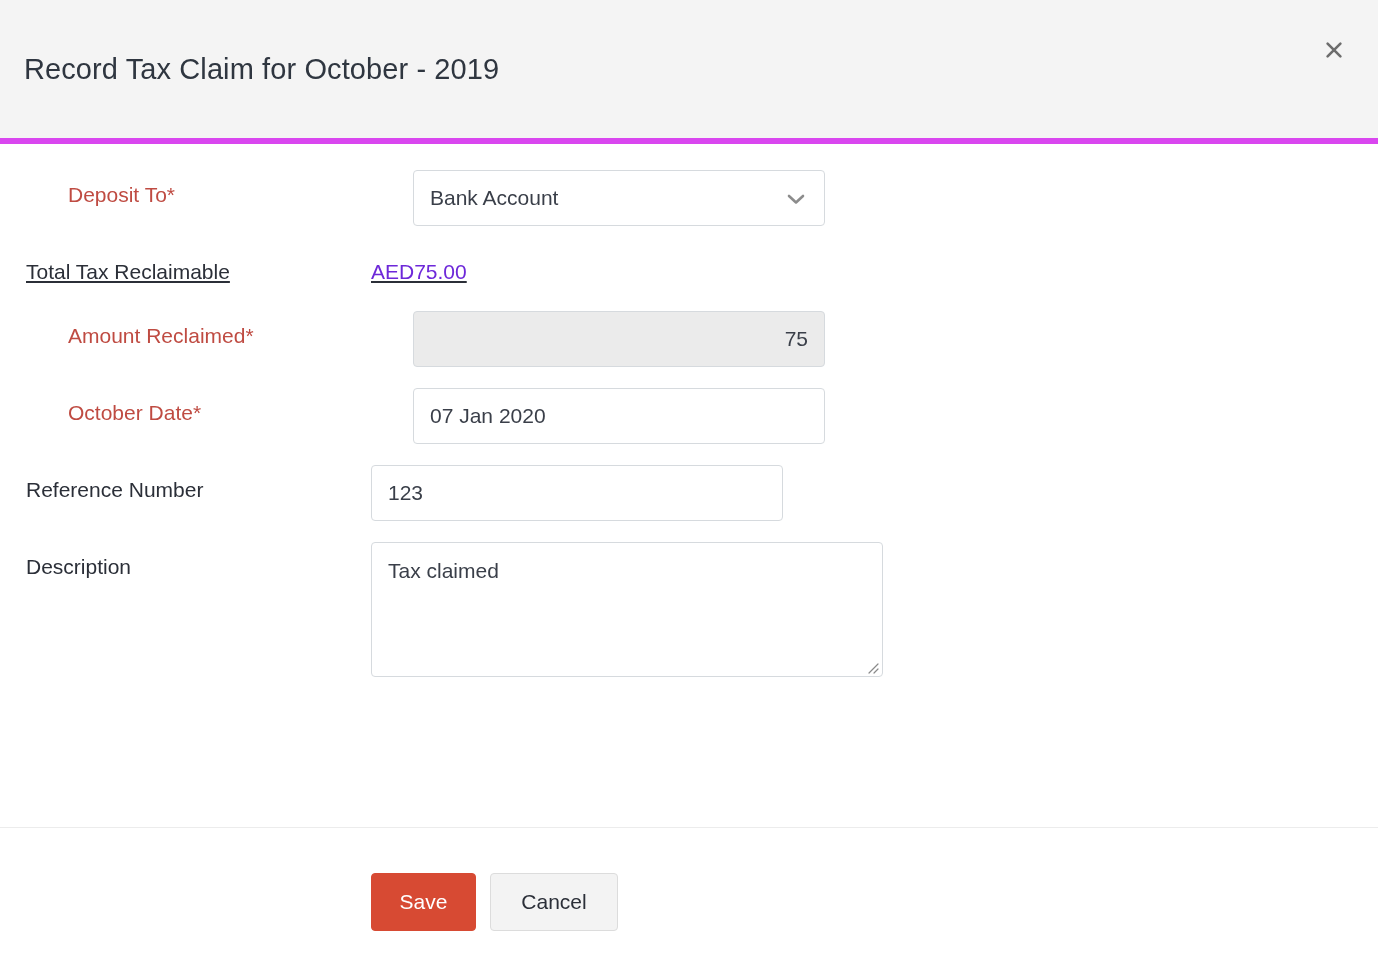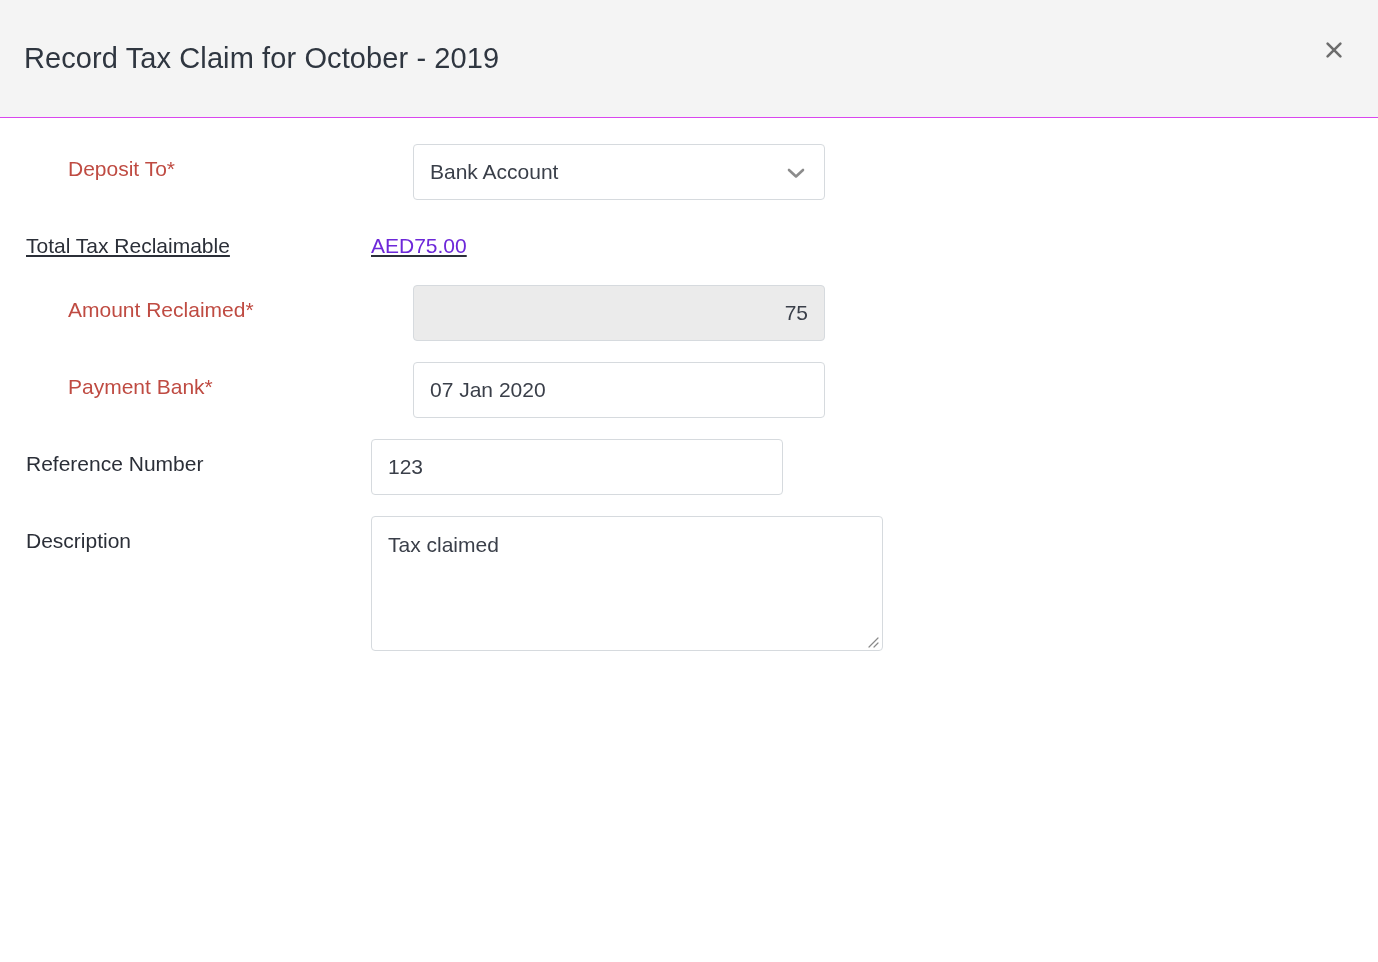--- a/index.html
+++ b/index.html
@@ -19,23 +19,23 @@
     width: 1378px;
     height: 962px;
     display: flex;
     flex-direction: column;
     background: #ffffff;
     position: relative;
   }
 
   
   .modal-header {
-    height: 118px;
+    height: 144px;
     background: #f4f4f4;
-    border-bottom: 1px solid #d946ef;
+    border-bottom: 6px solid #d946ef;
     box-sizing: border-box;
     display: flex;
     align-items: center;
     position: relative;
     flex: 0 0 auto;
   }
   .modal-title {
     font-size: 29px;
     font-weight: 400;
     color: #2f3640;
@@ -244,21 +244,21 @@
     </div>
 
     <div class="form-row">
       <div class="form-label required">Amount Reclaimed*</div>
       <div class="form-field">
         <div class="control input-control disabled">75</div>
       </div>
     </div>
 
     <div class="form-row">
-      <div class="form-label required">Payment Bank*</div>
+      <div class="form-label required">October Date*</div>
       <div class="form-field">
         <div class="control input-control">07 Jan 2020</div>
       </div>
     </div>
 
     <div class="form-row">
       <div class="form-label">Reference Number</div>
       <div class="form-field">
         <div class="control input-control">123</div>
       </div>
@@ -273,14 +273,18 @@
             <svg width="14" height="14" viewBox="0 0 14 14" aria-hidden="true">
               <path d="M13 4 L4 13 M13 9 L9 13" stroke="#8a8a8a" stroke-width="1.2" fill="none" stroke-linecap="round"></path>
             </svg>
           </span>
         </div>
       </div>
     </div>
 
   </div>
 
+  <div class="modal-footer">
+    <button class="btn btn-primary">Save</button>
+    <button class="btn btn-secondary">Cancel</button>
+  </div>
 
 </div>
 
 </body></html>

